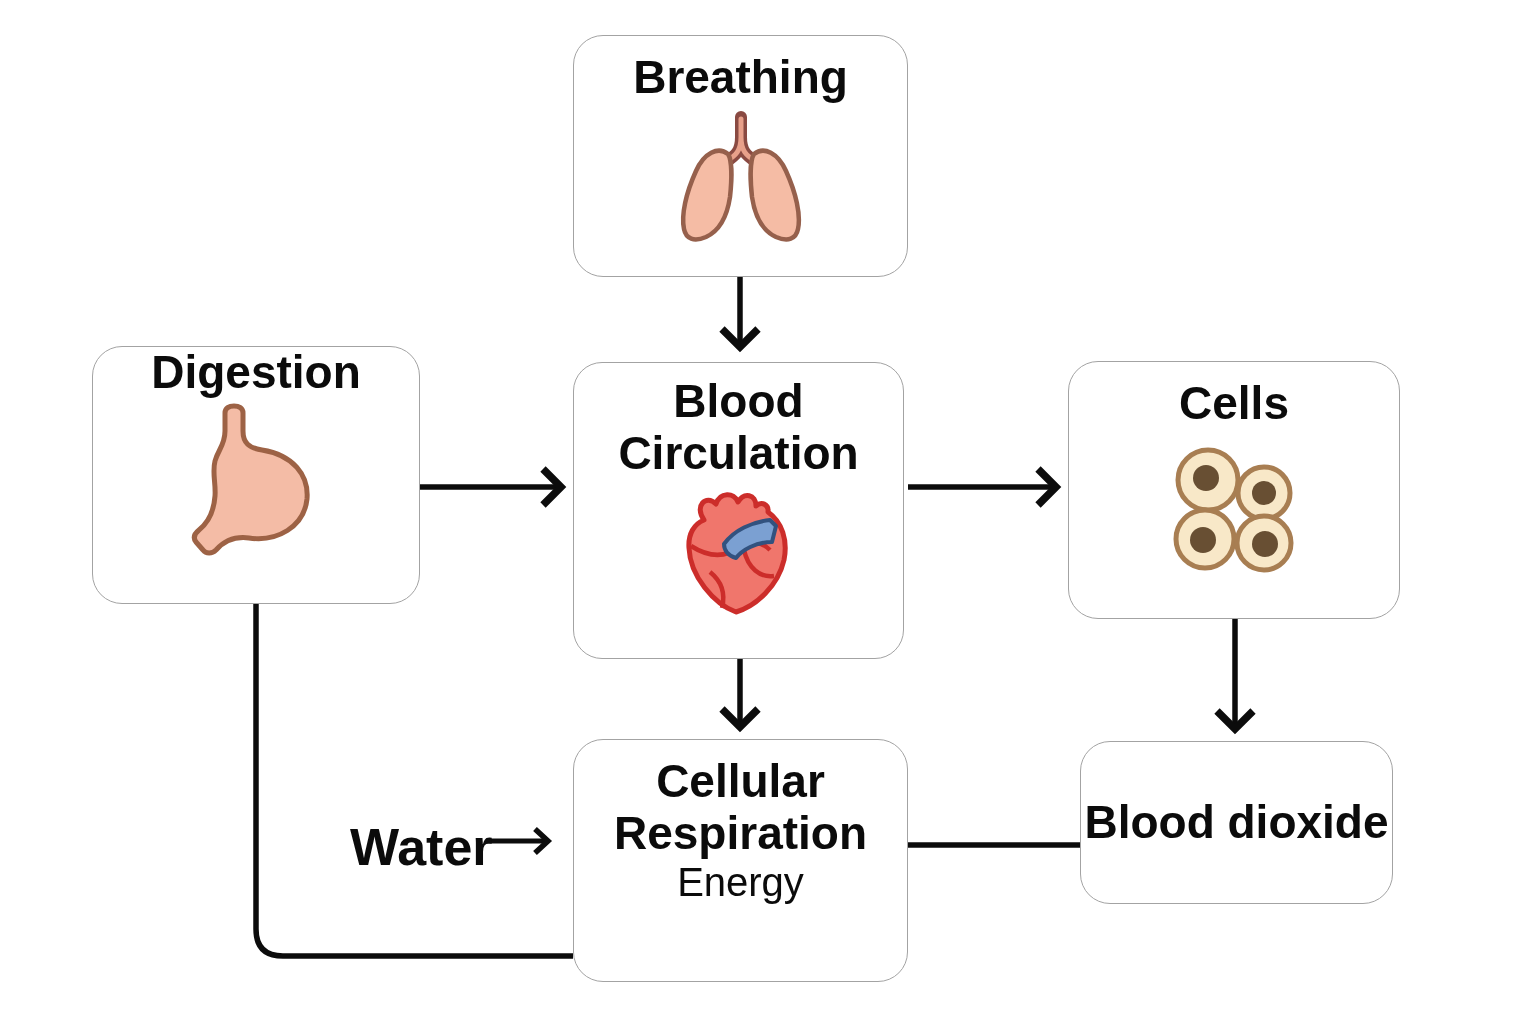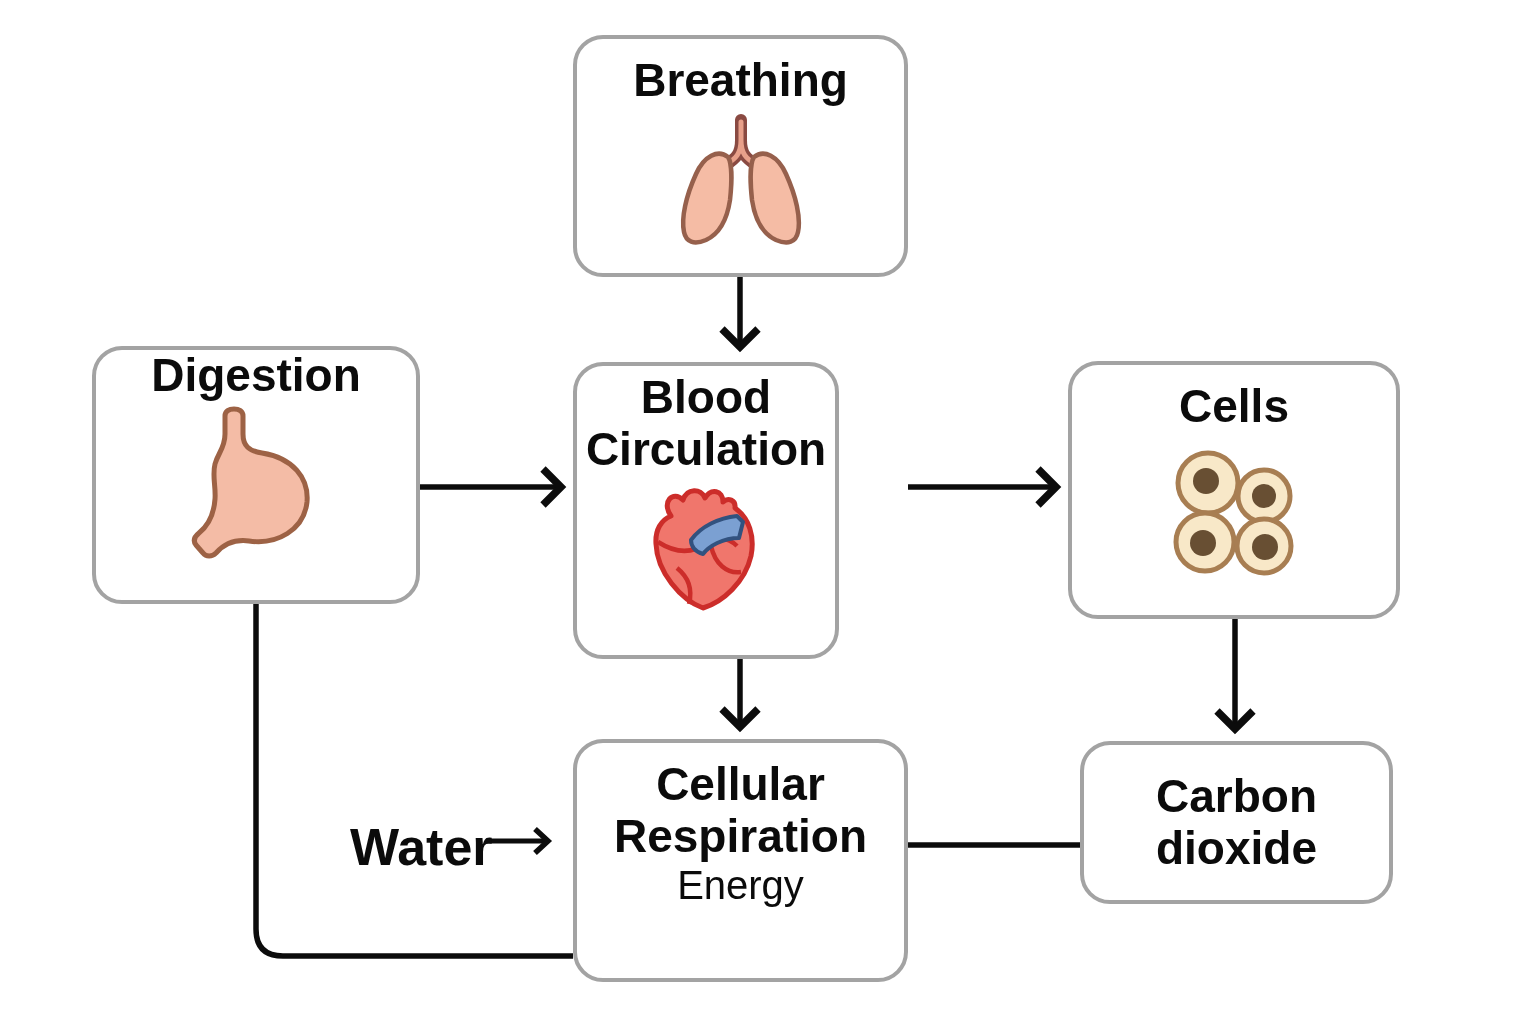--- a/index.html
+++ b/index.html
@@ -19,21 +19,21 @@
   }
   .connectors path { fill: none; stroke: #0c0c0c; }
   .connectors path.shaft { stroke-width: 5.5px; }
   .connectors path.head  { stroke-width: 7.5px; stroke-linejoin: miter; }
   .connectors path.shaft-sm { stroke-width: 5px; }
   .connectors path.head-sm  { stroke-width: 5.5px; stroke-linejoin: miter; }
   .node {
     position: absolute;
     box-sizing: border-box;
     background: #ffffff;
-    border: 4px solid #a3a3a3;
+    border: 1px solid #a3a3a3;
     border-radius: 30px;
     display: flex;
     flex-direction: column;
     align-items: center;
     z-index: 2;
   }
   .node-title {
     font-weight: 700;
     font-size: 46px;
     line-height: 1.13;
@@ -42,21 +42,21 @@
     width: 100%;
   }
   .node-sub {
     font-weight: 400;
     font-size: 40px;
     color: #0b0b0b;
     text-align: center;
   }
   #node-breathing   { left: 573px;  top: 35px;  width: 335px; height: 242px; padding-top: 16px; }
   #node-digestion   { left: 92px;   top: 346px; width: 328px; height: 258px; }
-  #node-blood       { left: 573px;  top: 362px; width: 266px; height: 297px; padding-top: 6px; }
+  #node-blood       { left: 573px;  top: 362px; width: 331px; height: 297px; padding-top: 13px; border-radius: 29px; }
   #node-cells       { left: 1068px; top: 346px; width: 332px; height: 258px; padding-top: 16px; margin-top: 15px; }
   #node-respiration { left: 573px;  top: 739px; width: 335px; height: 243px; padding-top: 16px; }
   #node-co2         { left: 1080px; top: 741px; width: 313px; height: 163px; justify-content: center; }
   .icon { display: block; }
   .icon-lungs   { margin-top: 5px; }
   .icon-stomach { margin-top: 4px; }
   .icon-heart   { margin-top: 0px; }
   .icon-cells   { margin-top: 9px; }
   #node-respiration .node-sub { }
   .water-label {
@@ -156,18 +156,18 @@
       <circle cx="101" cy="105" r="13" fill="#684f33"></circle>
     </svg>
   </div>
 
   <div class="node" id="node-respiration">
     <div class="node-title">Cellular Respiration</div>
     <div class="node-sub">Energy</div>
   </div>
 
   <div class="node" id="node-co2">
-    <div class="node-title">Carbon dioxide</div>
+    <div class="node-title">Blood dioxide</div>
   </div>
 
   <div class="water-label">Water</div>
 
 </div>
 
 </body></html>

